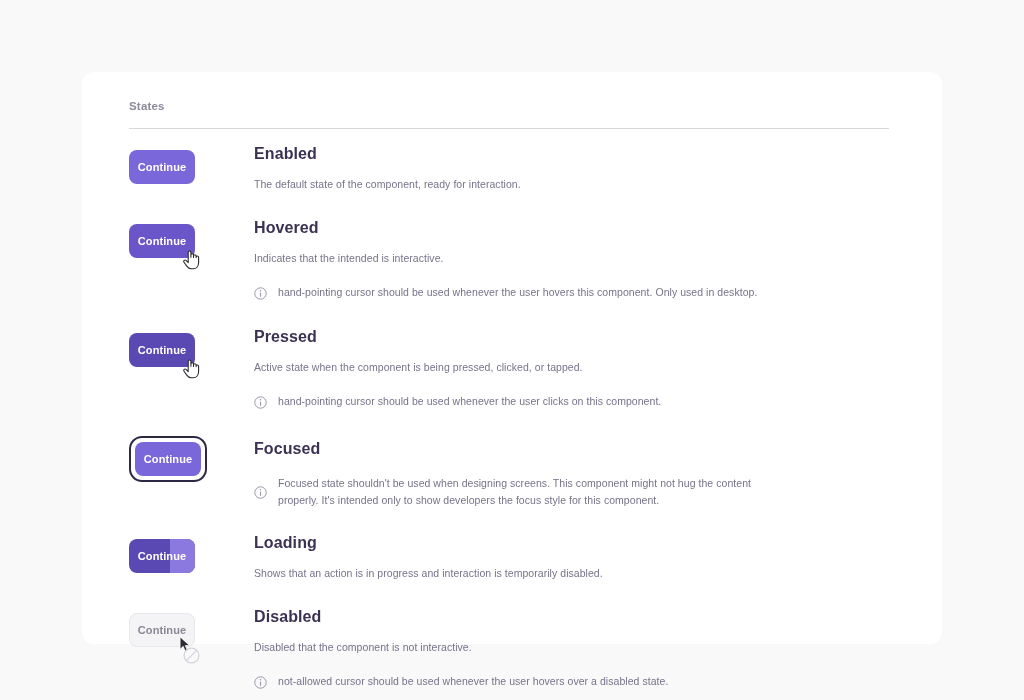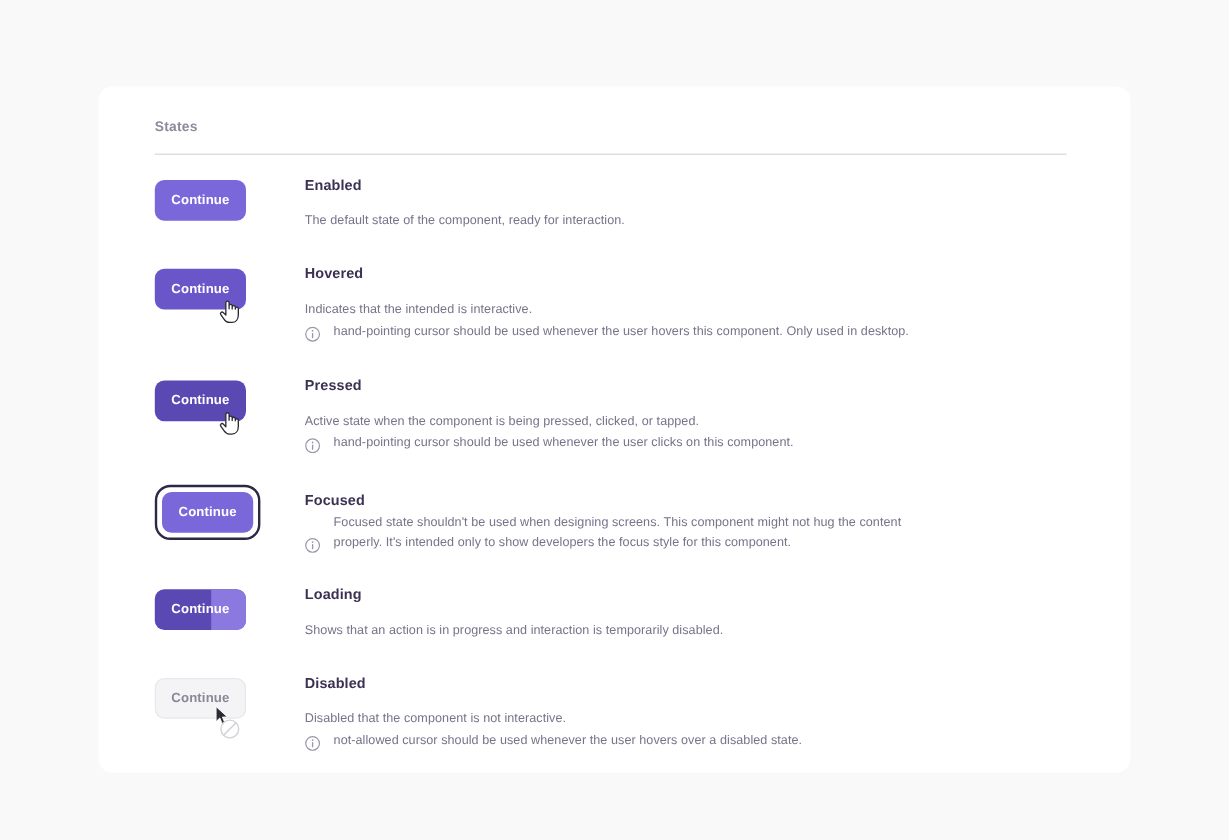--- a/index.html
+++ b/index.html
@@ -69,39 +69,39 @@
     position: relative;
     padding-top: 4px;
   }
 
   .text-cell {
     flex: 1 1 auto;
     padding-top: 0px;
   }
 
   .state-name {
-    font-size: 12px;
+    font-size: 16px;
     font-weight: bold;
     color: #3b3152;
     line-height: 16px;
     letter-spacing: 0.1px;
   }
 
   .state-desc {
     font-size: 10.5px;
     color: #77738a;
     line-height: 15px;
     margin-top: 15px;
     letter-spacing: 0.05px;
   }
 
   .note {
     display: flex;
-    align-items: flex-end;
-    margin-top: 2px;
+    align-items: center;
+    margin-top: 18px;
   }
 
   .note-icon {
     flex: 0 0 auto;
     width: 13px;
     height: 13px;
     margin-top: 1px;
     margin-right: 11px;
   }
 
@@ -113,21 +113,21 @@
     line-height: 17px;
     letter-spacing: 0.05px;
     max-width: 500px;
   }
 
   
   .btn {
     display: inline-flex;
     align-items: center;
     justify-content: center;
-    width: 76px;
+    width: 66px;
     height: 34px;
     border-radius: 8px;
     font-size: 11px;
     font-weight: bold;
     letter-spacing: 0.1px;
     border: none;
     font-family: "Liberation Sans", sans-serif;
     position: relative;
     color: #ffffff;
   }

